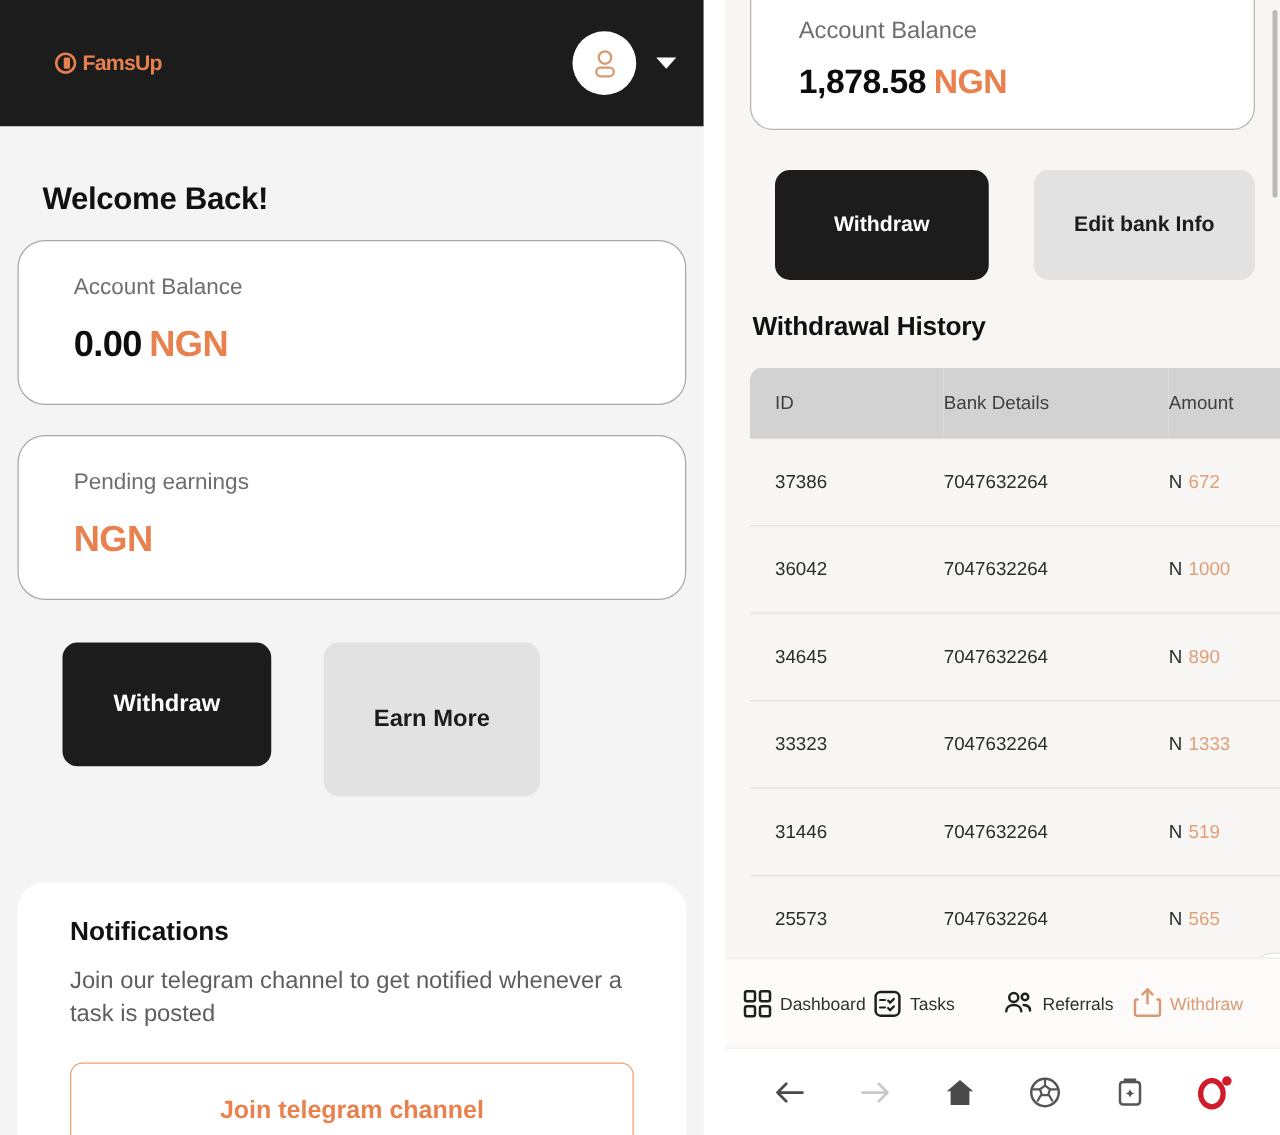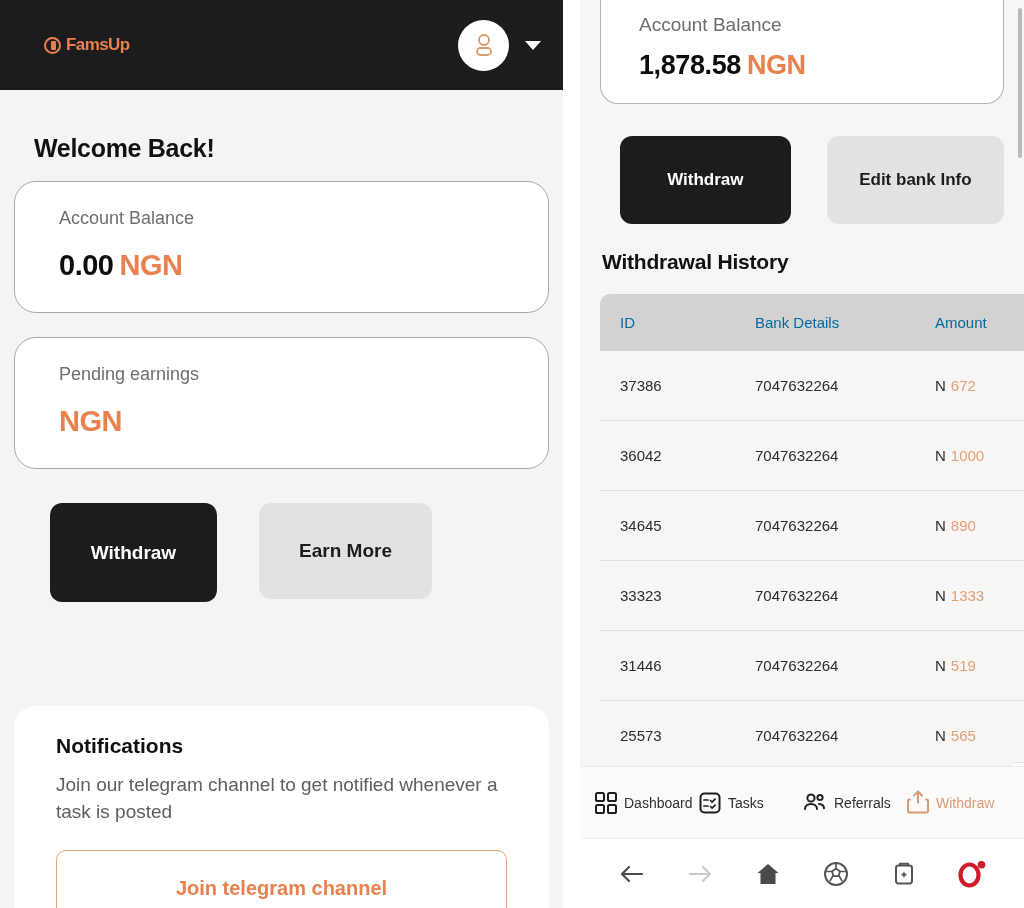--- a/index.html
+++ b/index.html
@@ -12,21 +12,21 @@
   .screen { position: relative; width: 1024px; height: 908px; display: flex; background:#fff; }
 
   
   .left-panel {
     position: relative;
     width: 563px; height: 908px;
     background: #f4f4f4;
     overflow: hidden;
   }
   .app-header {
-    height: 90px; background: #1c1c1c;
+    height: 101px; background: #1c1c1c;
     display: flex; align-items: center; justify-content: space-between;
     padding: 0 22px 0 44px;
   }
   .logo { display: flex; align-items: center; gap: 5px; }
   .logo-mark {
     width: 17px; height: 17px; border-radius: 50%;
     border: 2.4px solid #e8814e; position: relative;
   }
   .logo-mark::after {
     content: ""; position: absolute; left: 5px; top: 2.4px;
@@ -62,21 +62,21 @@
   .stat-value .cur { color: #e8814e; margin-left: 6px; }
   .stat-value.only-cur { color: #e8814e; }
 
   .btn-row { display: flex; gap: 42px; margin: 34px 0 0 36px; }
   .btn {
     border: none; border-radius: 12px; font-size: 19px; font-weight: 600;
     font-family: "Liberation Sans", sans-serif; cursor: pointer;
     display: flex; align-items: center; justify-content: center;
   }
   .btn-dark { background: #1c1c1c; color: #fff; width: 167px; height: 99px; }
-  .btn-light { background: #e2e2e2; color: #1c1c1c; width: 173px; height: 96px; }
+  .btn-light { background: #e2e2e2; color: #1c1c1c; width: 173px; height: 123px; }
 
   .notif-card {
     position: absolute; left: 14px; right: 14px; top: 706px;
     background: #fff; border-radius: 22px;
     padding: 28px 42px 0 42px; min-height: 238px;
   }
   .notif-title { font-size: 21px; font-weight: 700; color: #111; margin-bottom: 14px; }
   .notif-text { font-size: 19px; color: #5e5e5e; line-height: 1.42; margin-bottom: 22px; }
   .telegram-btn {
     display: block; width: 100%; height: 77px;
@@ -111,21 +111,21 @@
   }
   .rp-btn-dark { background: #1c1c1c; color: #fff; width: 183px; height: 88px; }
   .rp-btn-light { background: #e2e2e2; color: #1c1c1c; width: 190px; height: 88px; }
 
   .rp-hist-title {
     font-size: 21px; font-weight: 800; color: #111;
     margin: 26px 0 20px 2px; letter-spacing: -0.2px;
   }
   .hist-table { width: 100%; border-collapse: collapse; table-layout: fixed; }
   .hist-table th {
-    background: #d2d2d2; font-size: 15px; font-weight: 400; color: #0369a1;
+    background: #d2d2d2; font-size: 15px; font-weight: 400; color: #404040;
     text-align: left; padding: 20px 0 20px 0; white-space: nowrap; overflow: hidden;
   }
   .hist-table th:first-child { border-radius: 10px 0 0 0; padding-left: 20px; }
   .hist-table td {
     font-size: 15px; color: #2c2c2c; padding: 26px 0 26px 0;
     border-bottom: 1px solid #e3e1df; white-space: nowrap;
   }
   .hist-table td:first-child { padding-left: 20px; }
   .col-id { width: 155px; }
   .col-bank { width: 180px; }

